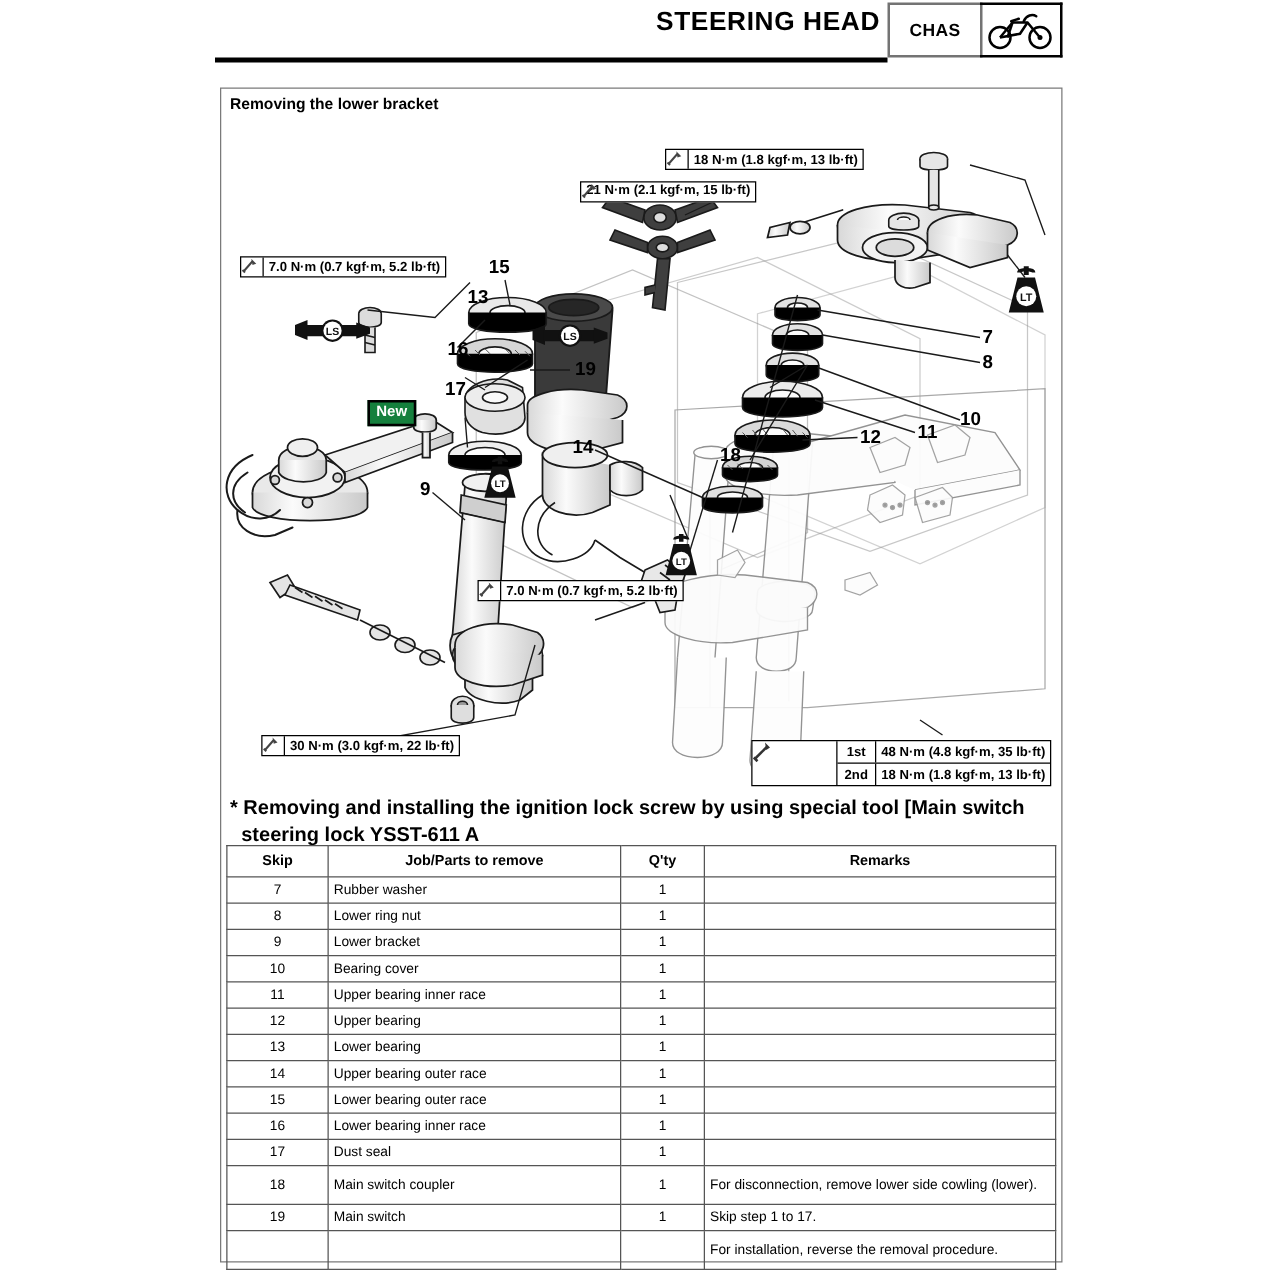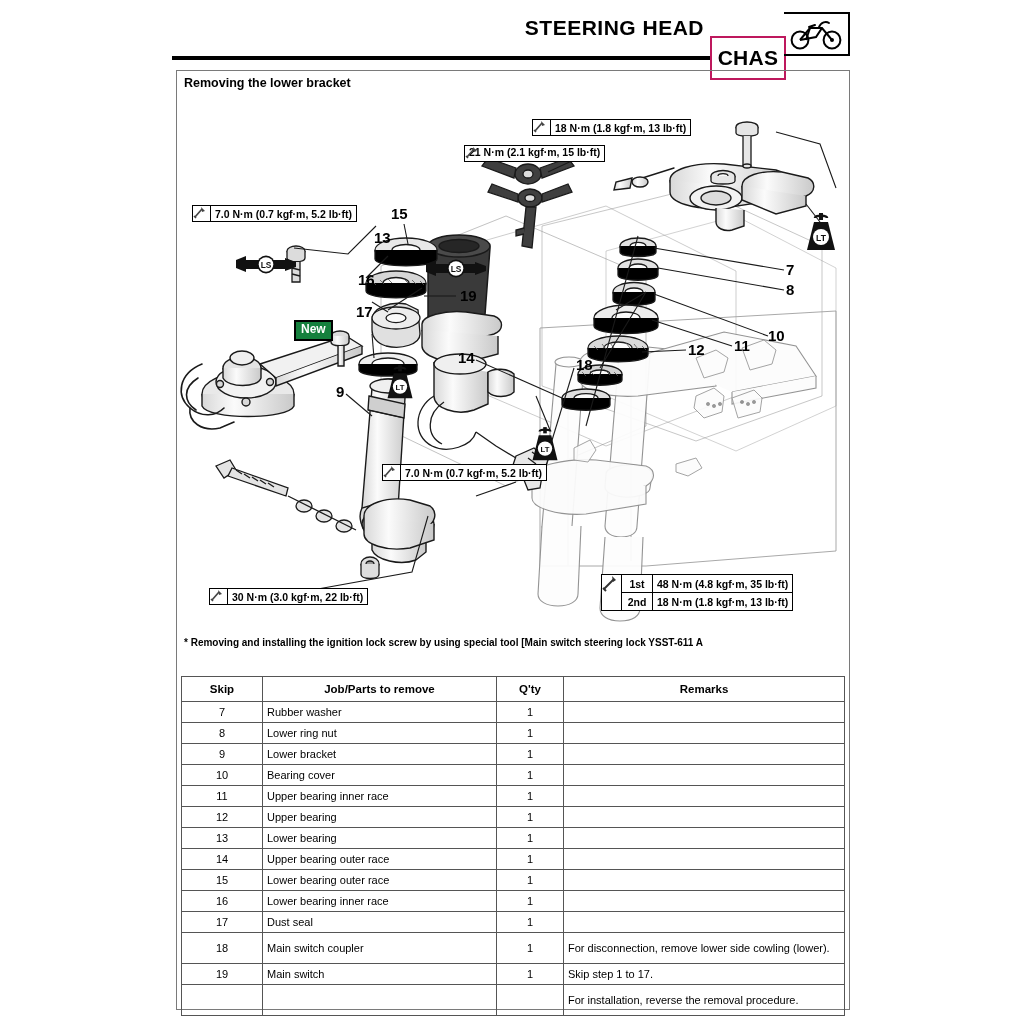--- a/index.html
+++ b/index.html
@@ -6,32 +6,32 @@
   body{
     width:1024px;height:1024px;
     font-family:"Liberation Sans", sans-serif;
     color:#000;
     position:relative;
     overflow:hidden;
   }
   .page{position:absolute;inset:0;}
 
   
-  .hdr{position:absolute;left:172px;top:14px;width:680px;height:44px;}
+  .hdr{position:absolute;left:172px;top:4px;width:680px;height:44px;}
   .hdr-rule{position:absolute;left:0;top:42px;width:538px;height:4px;background:#000;}
   .hdr-title{
     position:absolute;right:148px;top:2px;
     font-size:21px;font-weight:bold;letter-spacing:.5px;
     white-space:nowrap;
   }
   .hdr-chas{
     position:absolute;left:538px;top:-2px;width:76px;height:44px;
-    border:2px solid #be185d;box-sizing:border-box;
+    border:2px solid #737373;box-sizing:border-box;
     display:flex;align-items:center;justify-content:center;
-    font-size:21px;font-weight:bold;letter-spacing:.3px;margin-top:24px;
+    font-size:14px;font-weight:bold;letter-spacing:.3px;
   }
   .hdr-icon{
     position:absolute;left:612px;top:-2px;width:66px;height:44px;
     border:2px solid #000;border-left:none;box-sizing:border-box;
     display:flex;align-items:center;justify-content:center;
   }
 
   
   .frame{
     position:absolute;left:176px;top:70px;width:674px;height:940px;
@@ -88,21 +88,21 @@
     z-index:6;line-height:1.15;
   }
 
   
   .ls-ic{position:absolute;z-index:6;}
   .lt-ic{position:absolute;z-index:6;}
 
   
   .note{
     position:absolute;left:184px;top:636px;width:660px;
-    font-size:10px;font-weight:bold;line-height:1.35;
+    font-size:16px;font-weight:bold;line-height:1.35;
   }
   .note .ind{display:block;padding-left:9px;text-indent:-9px;}
 
   
   .tbl{
     position:absolute;left:181px;top:676px;width:664px;
     border-collapse:collapse;
     font-size:11px;
   }
   .tbl td,.tbl th{
@@ -496,21 +496,21 @@
       <span class="tq-ic">
         <svg width="13" height="13" viewBox="0 0 13 13">
             <path d="M2 11 L9 3" stroke="#444" stroke-width="1.6" fill="none"></path>
             <path d="M8 1 L12 5 L9 6 Z" fill="#444"></path>
             <path d="M1 10 L3 12" stroke="#444" stroke-width="1.6"></path>
           </svg>
       </span>
       <span class="tq-tx">30 N·m (3.0 kgf·m, 22 lb·ft)</span>
     </div>
 
-    <div class="torque2" style="left:425px;top:478px;">
+    <div class="torque2" style="left:425px;top:496px;padding-left:48px;">
       <div class="tq2-ic">
         <svg width="15" height="17" viewBox="0 0 15 17">
             <path d="M2 14 L12 4" stroke="#333" stroke-width="2" fill="none"></path>
             <path d="M10 1 L14 5 L11 7 Z" fill="#333"></path>
             <path d="M1 13 L4 16" stroke="#333" stroke-width="2"></path>
           </svg>
       </div>
       <div class="tq2-rows">
         <div class="tq2-row">
           <span class="tq2-ord">1st</span>

